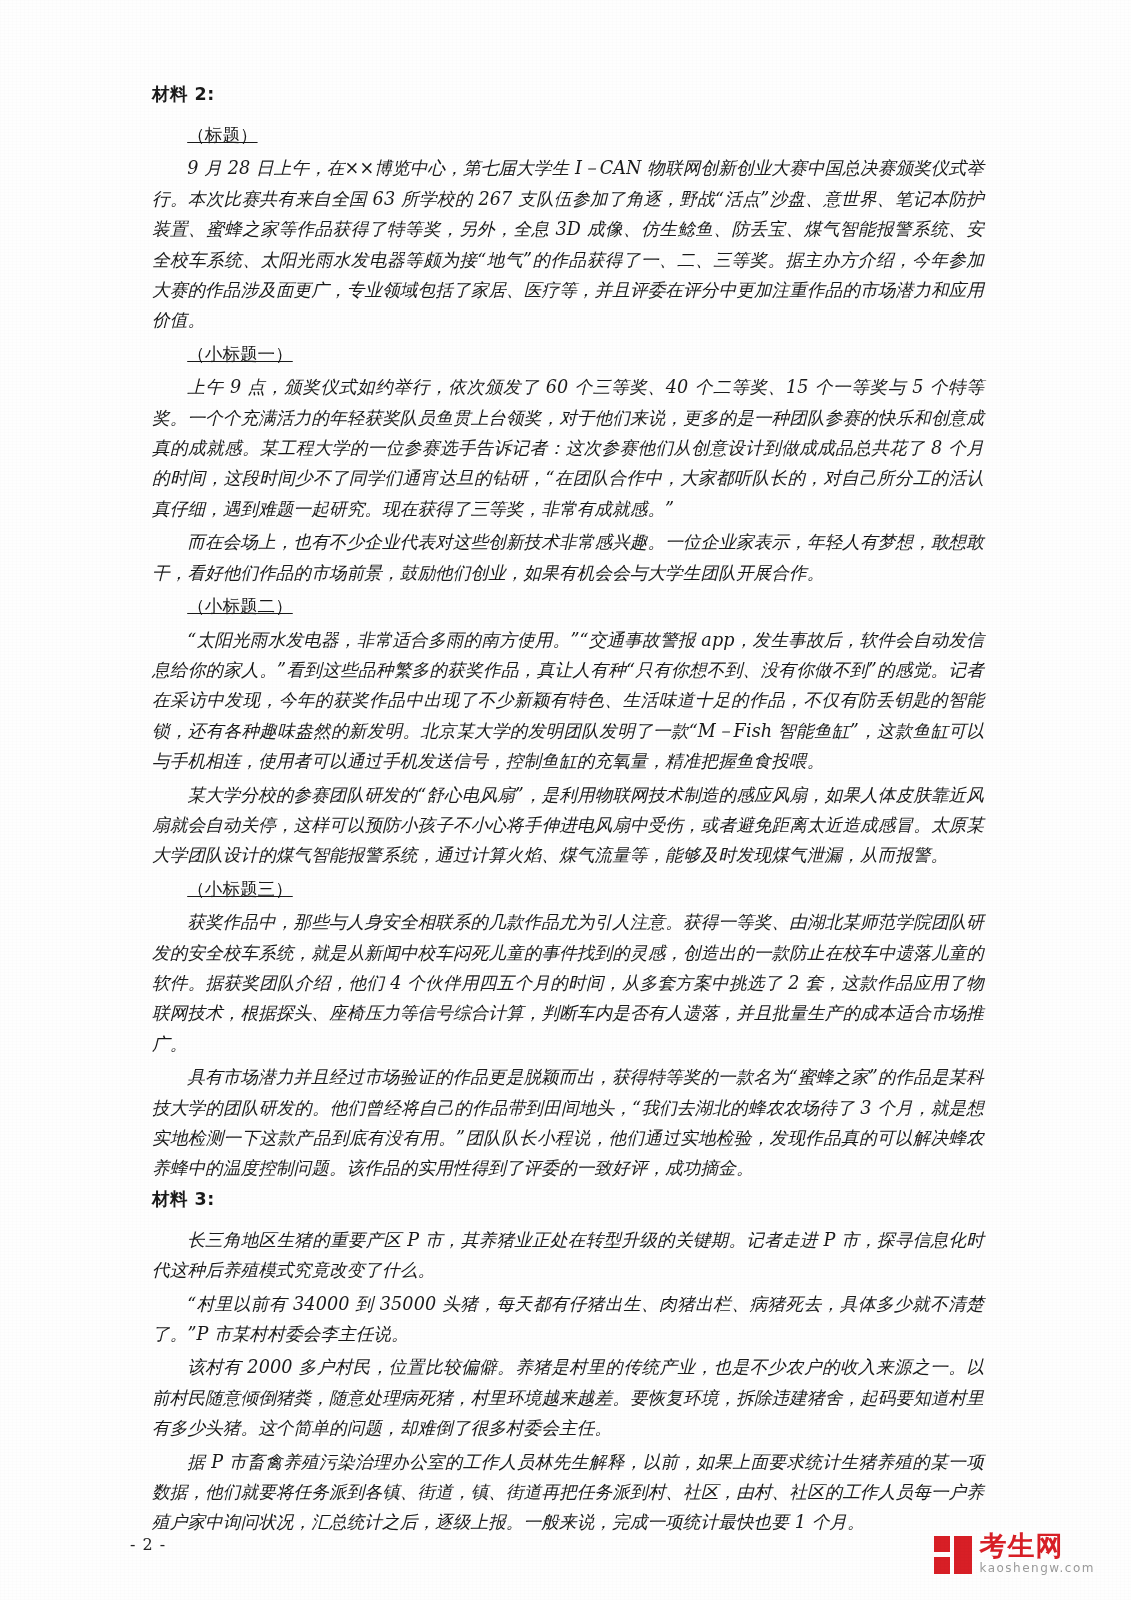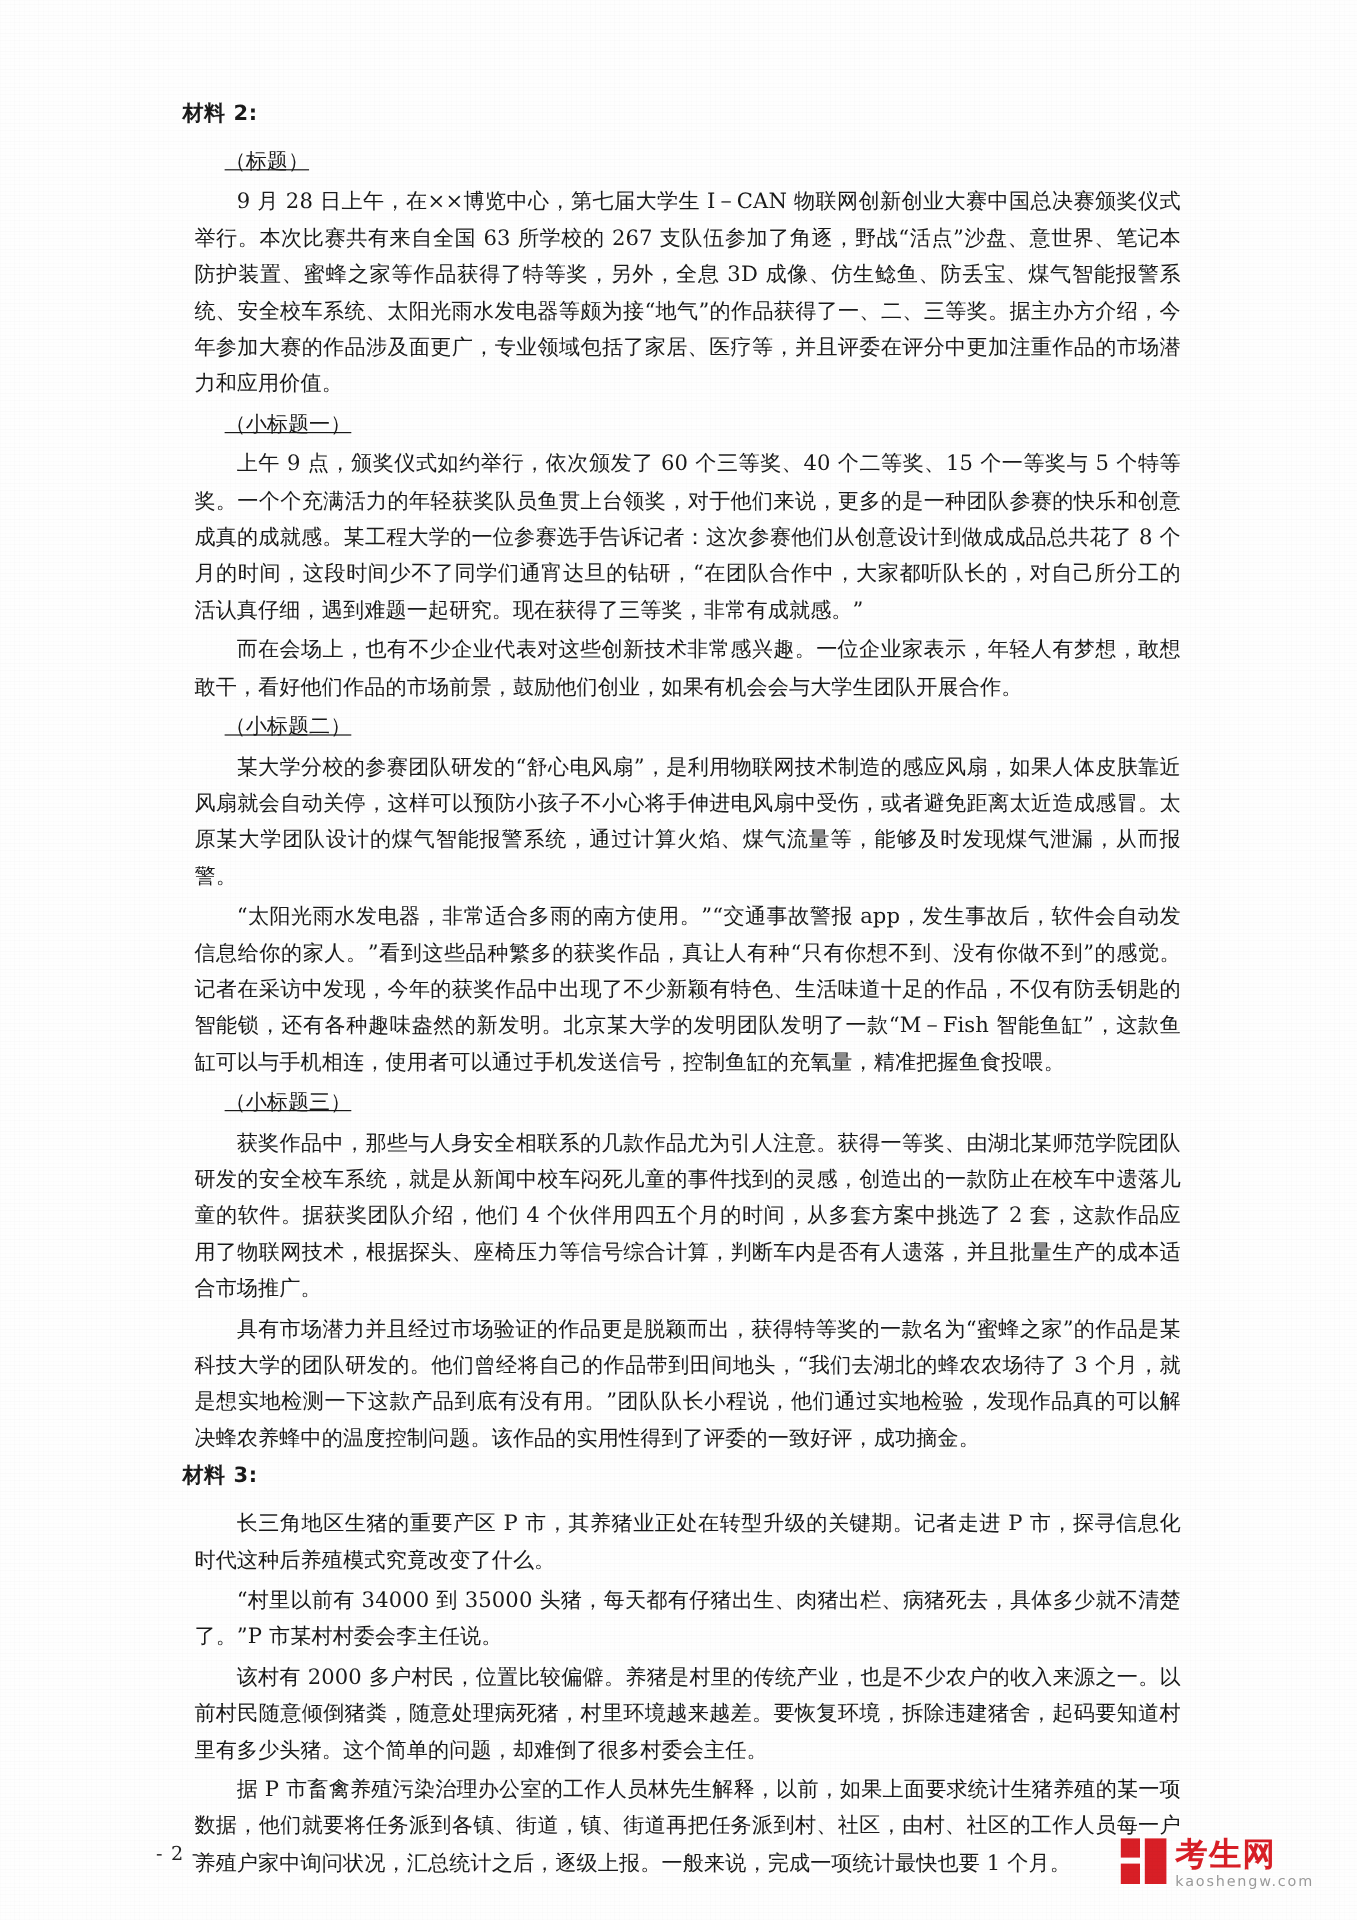--- a/index.html
+++ b/index.html
@@ -34,25 +34,26 @@
     letter-spacing: 0.5px;
     margin: 0 0 14px 0;
     font-family: "DejaVu Sans", "Liberation Sans", sans-serif;
   }
   .sec-title.spaced {
     margin-top: 3px;
   }
   p.para {
     font-size: 17.6px;
     line-height: 30.4px;
-    margin: 0 0 3px 10px;
+    margin: 0 0 3px 0;
     text-align: justify;
     text-justify: inter-ideograph;
     text-indent: 2em;
     letter-spacing: 0.1px;
+    font-style: italic;
   }
   p.center-label {
     font-size: 17.6px;
     line-height: 30.4px;
     margin: 0 0 3px 0;
     text-indent: 2em;
     text-decoration: underline;
   }
   .footer {
     position: absolute;
@@ -61,21 +62,21 @@
     font-size: 16px;
     font-family: "DejaVu Serif", "Liberation Serif", serif;
     color: #222;
     letter-spacing: 1px;
   }
   .watermark {
     position: absolute;
     right: 36px;
     bottom: 26px;
     display: flex;
-    align-items: flex-start;
+    align-items: flex-end;
     gap: 7px;
   }
   .wm-mark {
     width: 38px;
     height: 38px;
     position: relative;
   }
   .wm-mark .b1 {
     position: absolute;
     left: 0; top: 0;
@@ -130,22 +131,22 @@
   <div class="content">
 
     <h2 class="sec-title">材料 2:</h2>
 
     <p class="center-label">（标题）</p>
     <p class="para">9 月 28 日上午，在××博览中心，第七届大学生 I－CAN 物联网创新创业大赛中国总决赛颁奖仪式举行。本次比赛共有来自全国 63 所学校的 267 支队伍参加了角逐，野战“活点”沙盘、意世界、笔记本防护装置、蜜蜂之家等作品获得了特等奖，另外，全息 3D 成像、仿生鲶鱼、防丢宝、煤气智能报警系统、安全校车系统、太阳光雨水发电器等颇为接“地气”的作品获得了一、二、三等奖。据主办方介绍，今年参加大赛的作品涉及面更广，专业领域包括了家居、医疗等，并且评委在评分中更加注重作品的市场潜力和应用价值。</p>
     <p class="center-label">（小标题一）</p>
     <p class="para">上午 9 点，颁奖仪式如约举行，依次颁发了 60 个三等奖、40 个二等奖、15 个一等奖与 5 个特等奖。一个个充满活力的年轻获奖队员鱼贯上台领奖，对于他们来说，更多的是一种团队参赛的快乐和创意成真的成就感。某工程大学的一位参赛选手告诉记者：这次参赛他们从创意设计到做成成品总共花了 8 个月的时间，这段时间少不了同学们通宵达旦的钻研，“在团队合作中，大家都听队长的，对自己所分工的活认真仔细，遇到难题一起研究。现在获得了三等奖，非常有成就感。”</p>
     <p class="para">而在会场上，也有不少企业代表对这些创新技术非常感兴趣。一位企业家表示，年轻人有梦想，敢想敢干，看好他们作品的市场前景，鼓励他们创业，如果有机会会与大学生团队开展合作。</p>
     <p class="center-label">（小标题二）</p>
+    <p class="para">“太阳光雨水发电器，非常适合多雨的南方使用。”“交通事故警报 app，发生事故后，软件会自动发信息给你的家人。”看到这些品种繁多的获奖作品，真让人有种“只有你想不到、没有你做不到”的感觉。记者在采访中发现，今年的获奖作品中出现了不少新颖有特色、生活味道十足的作品，不仅有防丢钥匙的智能锁，还有各种趣味盎然的新发明。北京某大学的发明团队发明了一款“M－Fish 智能鱼缸”，这款鱼缸可以与手机相连，使用者可以通过手机发送信号，控制鱼缸的充氧量，精准把握鱼食投喂。</p>
     <p class="para">某大学分校的参赛团队研发的“舒心电风扇”，是利用物联网技术制造的感应风扇，如果人体皮肤靠近风扇就会自动关停，这样可以预防小孩子不小心将手伸进电风扇中受伤，或者避免距离太近造成感冒。太原某大学团队设计的煤气智能报警系统，通过计算火焰、煤气流量等，能够及时发现煤气泄漏，从而报警。</p>
-    <p class="para">“太阳光雨水发电器，非常适合多雨的南方使用。”“交通事故警报 app，发生事故后，软件会自动发信息给你的家人。”看到这些品种繁多的获奖作品，真让人有种“只有你想不到、没有你做不到”的感觉。记者在采访中发现，今年的获奖作品中出现了不少新颖有特色、生活味道十足的作品，不仅有防丢钥匙的智能锁，还有各种趣味盎然的新发明。北京某大学的发明团队发明了一款“M－Fish 智能鱼缸”，这款鱼缸可以与手机相连，使用者可以通过手机发送信号，控制鱼缸的充氧量，精准把握鱼食投喂。</p>
     <p class="center-label">（小标题三）</p>
     <p class="para">获奖作品中，那些与人身安全相联系的几款作品尤为引人注意。获得一等奖、由湖北某师范学院团队研发的安全校车系统，就是从新闻中校车闷死儿童的事件找到的灵感，创造出的一款防止在校车中遗落儿童的软件。据获奖团队介绍，他们 4 个伙伴用四五个月的时间，从多套方案中挑选了 2 套，这款作品应用了物联网技术，根据探头、座椅压力等信号综合计算，判断车内是否有人遗落，并且批量生产的成本适合市场推广。</p>
     <p class="para">具有市场潜力并且经过市场验证的作品更是脱颖而出，获得特等奖的一款名为“蜜蜂之家”的作品是某科技大学的团队研发的。他们曾经将自己的作品带到田间地头，“我们去湖北的蜂农农场待了 3 个月，就是想实地检测一下这款产品到底有没有用。”团队队长小程说，他们通过实地检验，发现作品真的可以解决蜂农养蜂中的温度控制问题。该作品的实用性得到了评委的一致好评，成功摘金。</p>
 
     <h2 class="sec-title spaced">材料 3:</h2>
 
     <p class="para">长三角地区生猪的重要产区 P 市，其养猪业正处在转型升级的关键期。记者走进 P 市，探寻信息化时代这种后养殖模式究竟改变了什么。</p>
     <p class="para">“村里以前有 34000 到 35000 头猪，每天都有仔猪出生、肉猪出栏、病猪死去，具体多少就不清楚了。”P 市某村村委会李主任说。</p>
     <p class="para">该村有 2000 多户村民，位置比较偏僻。养猪是村里的传统产业，也是不少农户的收入来源之一。以前村民随意倾倒猪粪，随意处理病死猪，村里环境越来越差。要恢复环境，拆除违建猪舍，起码要知道村里有多少头猪。这个简单的问题，却难倒了很多村委会主任。</p>
     <p class="para">据 P 市畜禽养殖污染治理办公室的工作人员林先生解释，以前，如果上面要求统计生猪养殖的某一项数据，他们就要将任务派到各镇、街道，镇、街道再把任务派到村、社区，由村、社区的工作人员每一户养殖户家中询问状况，汇总统计之后，逐级上报。一般来说，完成一项统计最快也要 1 个月。</p>

